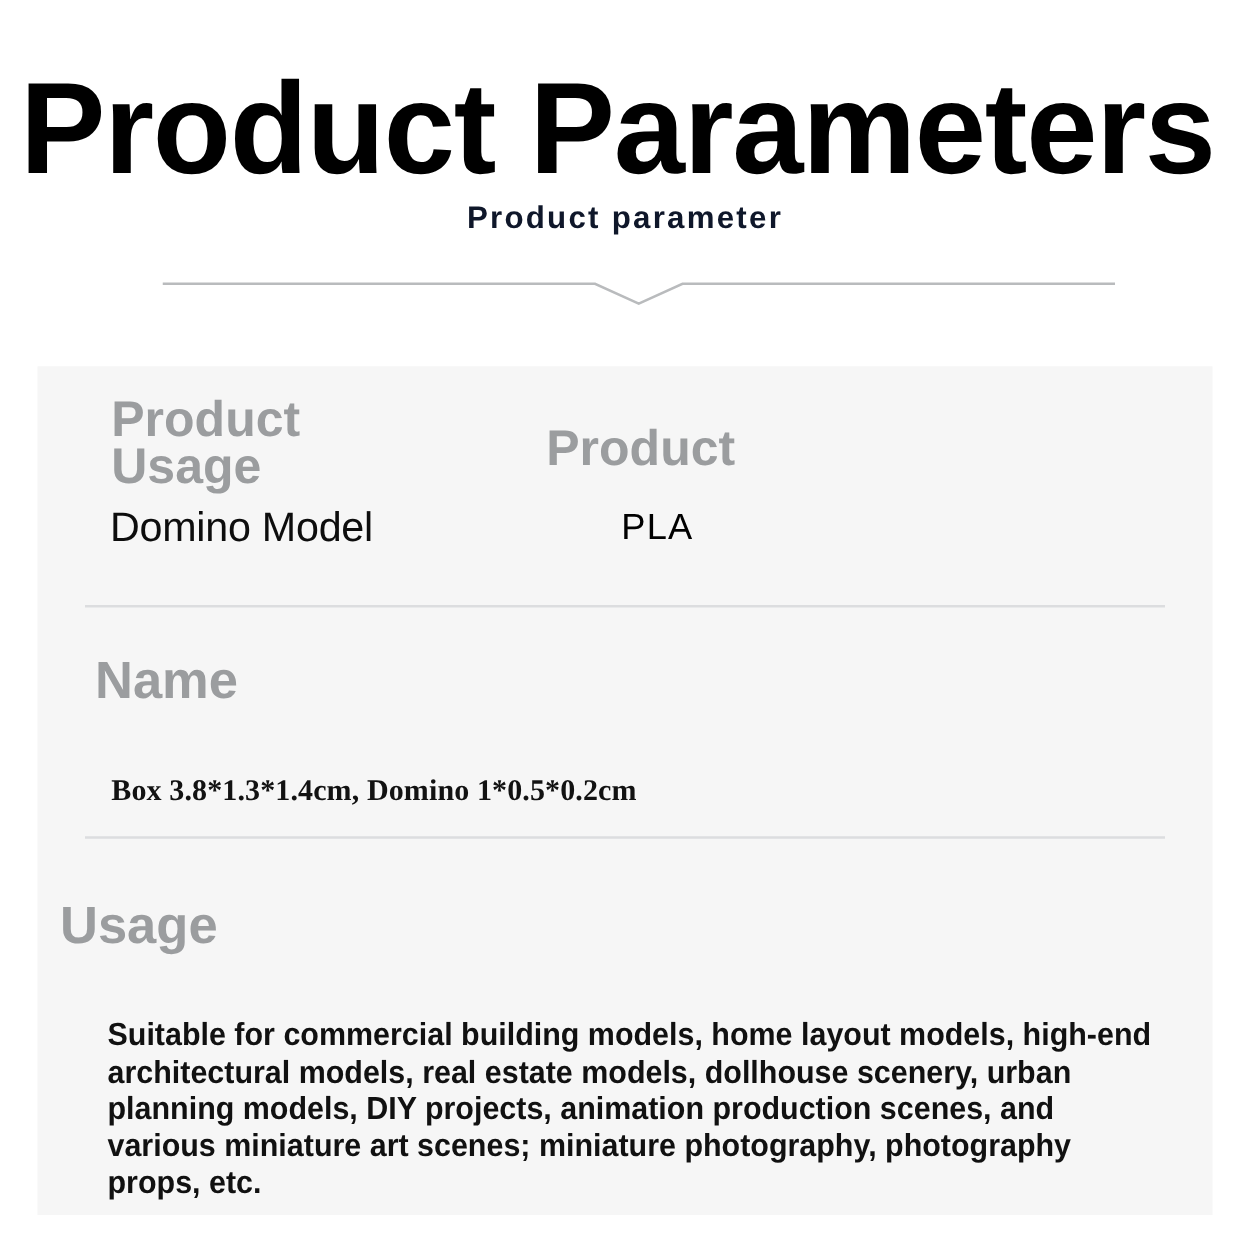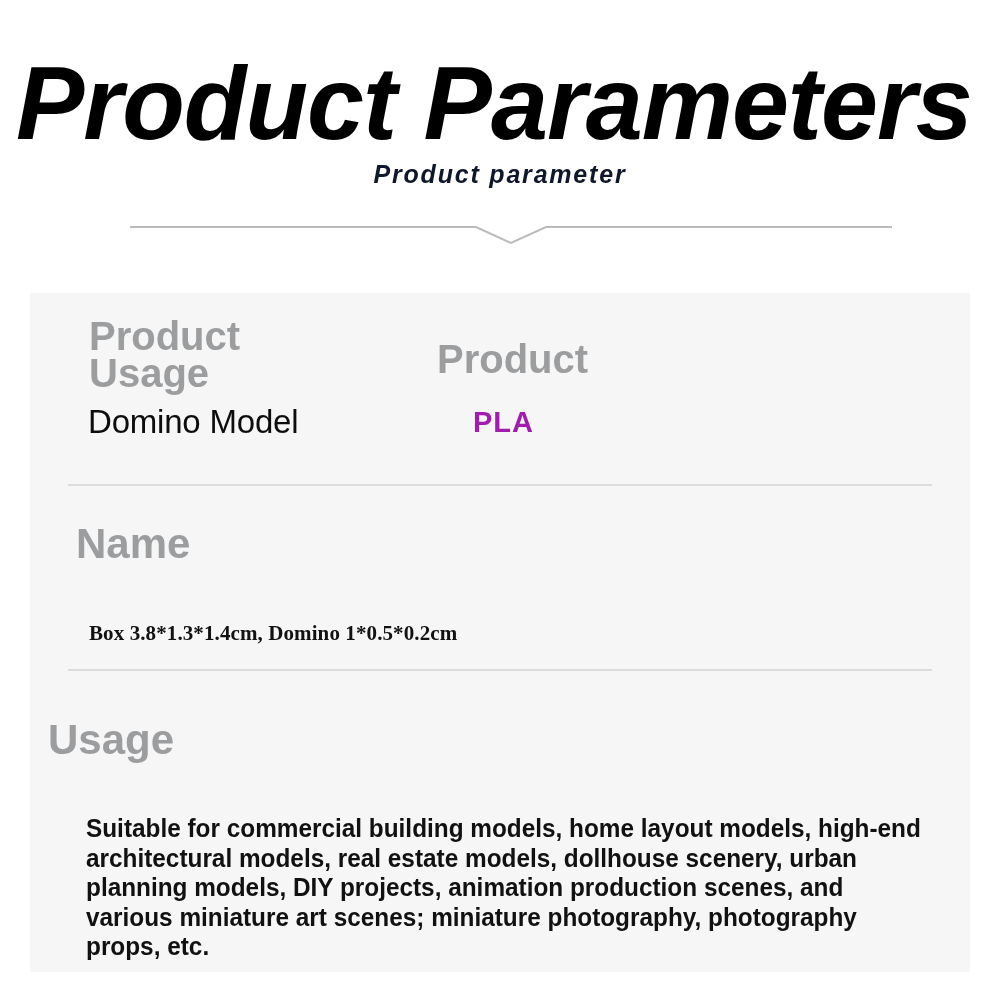--- a/index.html
+++ b/index.html
@@ -15,21 +15,20 @@
     position: relative;
   }
 
   
   .header {
     position: absolute;
     left: 0;
     top: 0;
     width: 1000px;
     height: 293px;
-    font-style: italic;
   }
   .page-title {
     position: absolute;
     left: 16px;
     top: 48px;
     width: 968px;
     font-family: "Liberation Sans", sans-serif;
     font-weight: bold;
     font-size: 104px;
     line-height: 110px;
@@ -114,43 +113,43 @@
   
   .mat-label {
     position: absolute;
     left: 407px;
     top: 44px;
     font-size: 40px;
     line-height: 44px;
   }
   .mat-value {
     position: absolute;
-    left: 443px;
+    left: 467px;
     top: 112px;
     font-size: 29px;
     line-height: 34px;
-    font-weight: bold;
+    font-weight: normal;
     letter-spacing: 1px;
-    color: #a21caf;
+    color: #000000;
     font-family: "Liberation Sans", sans-serif;
   }
 
   
   .size-label {
     position: absolute;
     left: 46px;
     top: 228px;
     font-size: 42px;
     line-height: 46px;
   }
   .size-value {
     position: absolute;
     left: 59px;
     top: 327px;
-    font-size: 21px;
+    font-size: 24px;
     line-height: 26px;
     font-weight: bold;
     color: #121212;
     font-family: "Liberation Serif", serif;
     letter-spacing: 0.1px;
   }
 
   
   .usage-label {
     position: absolute;

